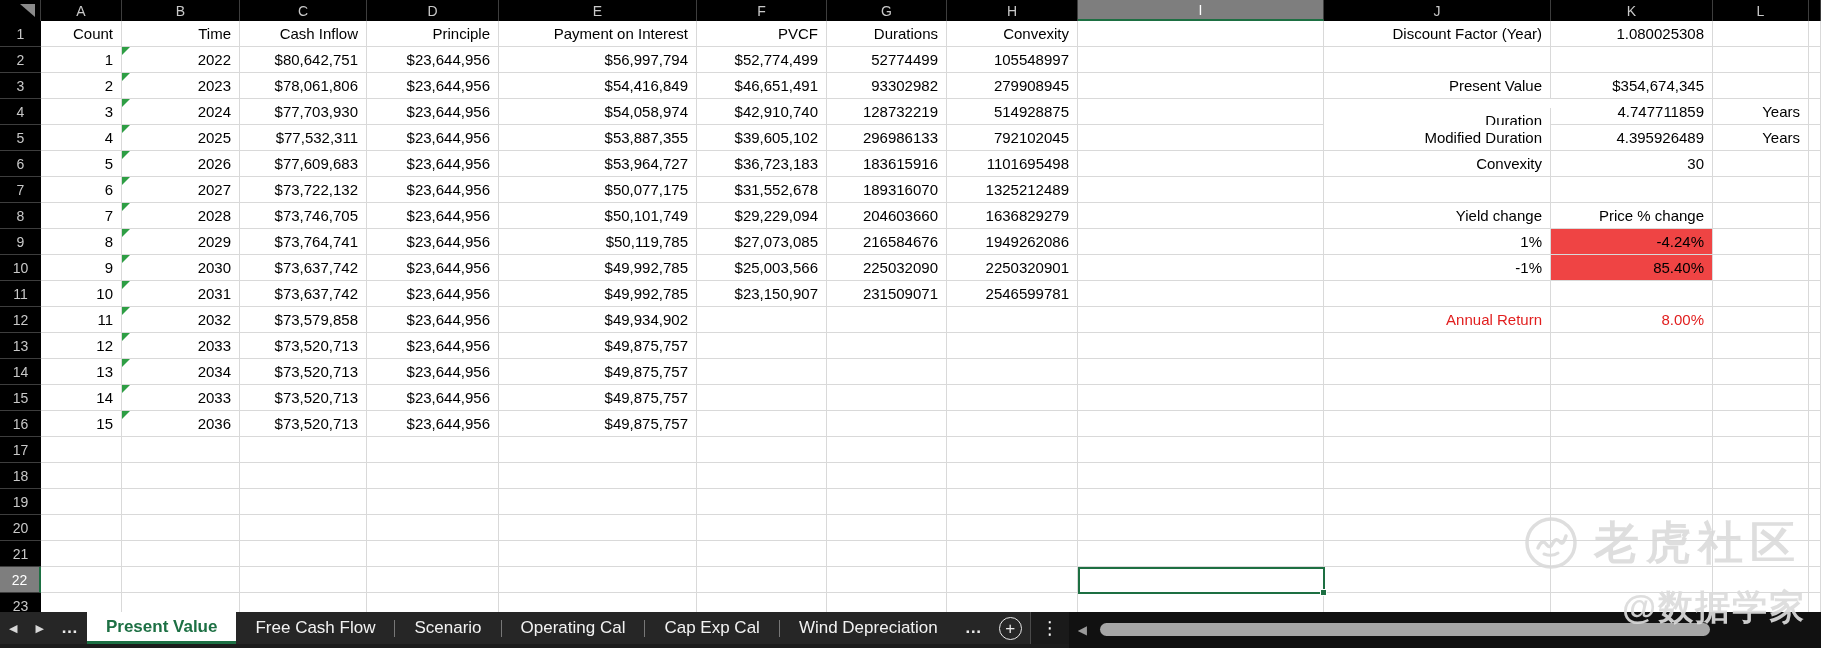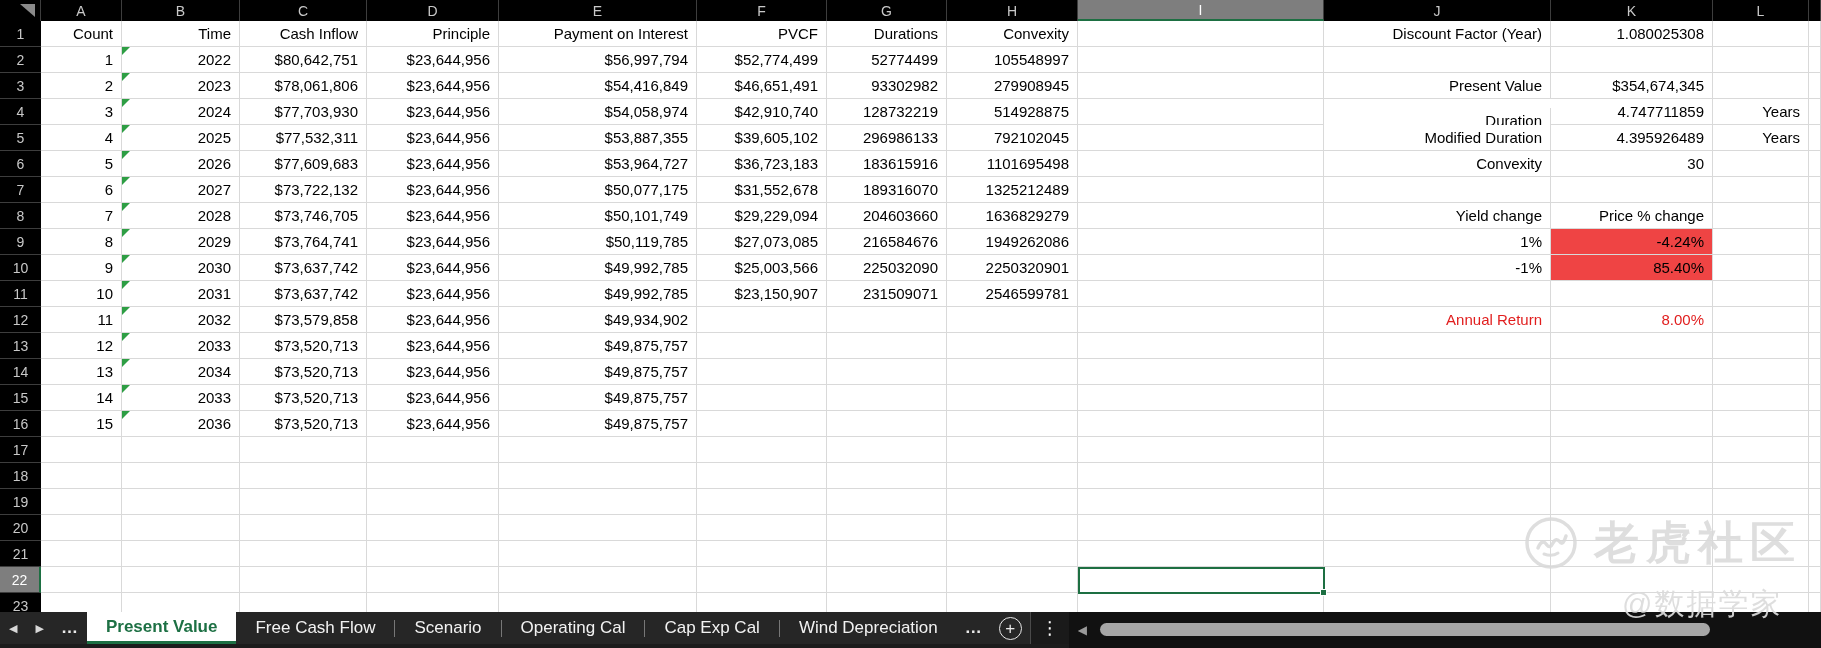--- a/index.html
+++ b/index.html
@@ -52,21 +52,21 @@
            font-size:18px;padding:0 10px;border-left:1px solid #4a4a4a;background:#1a1a1a;}
   .scrollzone{flex:1;height:36px;background:#111;display:flex;align-items:center;position:relative;}
   .scroll-left-arrow{color:#9a9a9a;font-size:12px;margin-left:9px;}
   .scrollthumb{position:absolute;left:31px;top:11px;width:610px;height:13px;background:#a6a6a6;border-radius:7px;}
 
   
   .wm{position:absolute;z-index:20;pointer-events:none;}
   .wm-brand{left:1524px;top:513px;display:flex;align-items:center;opacity:.85;}
   .wm-logo{width:54px;height:54px;flex:none;}
   .wm-text{font-size:45px;font-weight:700;color:#d9d9d9;letter-spacing:7px;margin-left:16px;}
-  .wm-handle{left:1622px;top:584px;font-size:30px;font-weight:400;color:#dcdcdc;opacity:.92;letter-spacing:2px;}
+  .wm-handle{left:1622px;top:584px;font-size:35px;font-weight:700;color:#dcdcdc;opacity:.92;letter-spacing:2px;}
 </style>
 </head>
 <body>
 
 <div class="app">
   <div class="sheet">
     <div class="colheaders" id="colheaders">
       <div class="colheader corner" style="width:41px">
         <div class="corner-tri"></div>
       </div>

